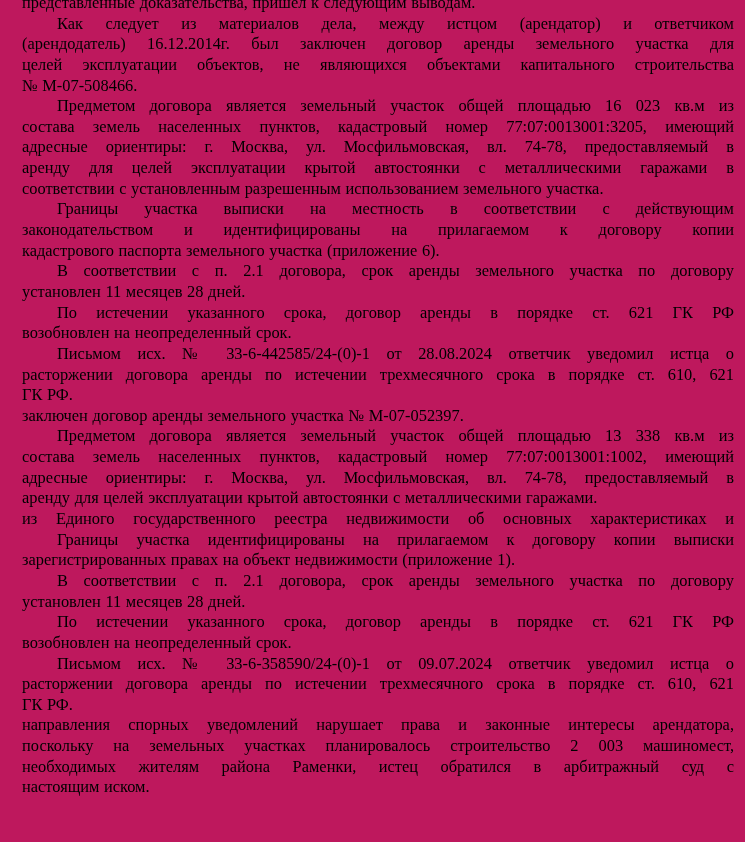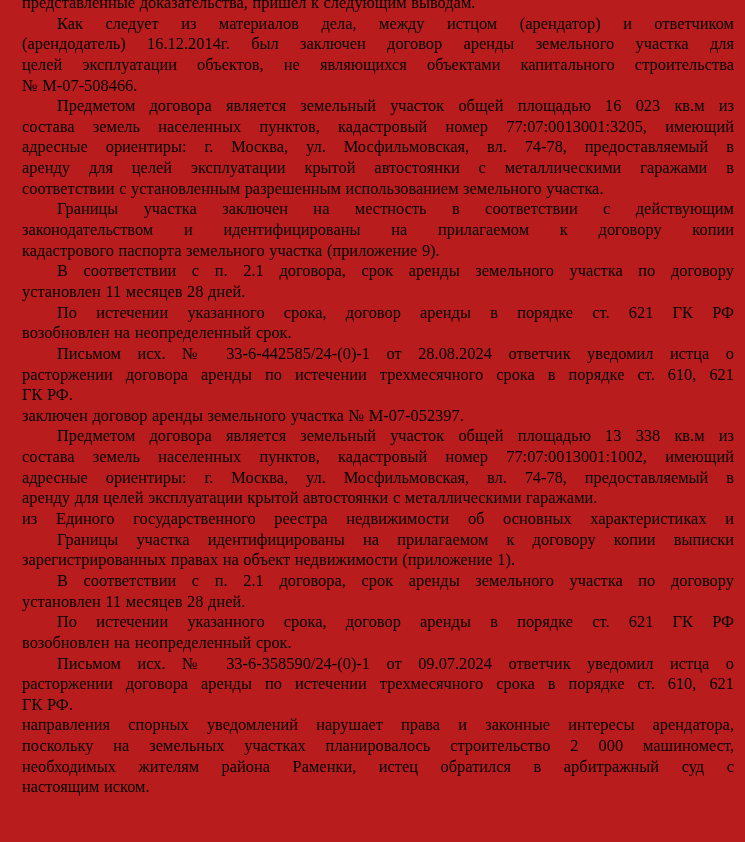--- a/index.html
+++ b/index.html
@@ -13,21 +13,21 @@
     overflow: hidden;
     font-family: "Liberation Serif", "DejaVu Serif", serif;
   }
   .page {
     position: absolute;
     top: 0;
     left: 0;
     width: 745px;
     height: 842px;
     overflow: hidden;
-    background: #b91c1c;
+    background: #be185d;
   }
   .doc-body {
     position: absolute;
     left: 22px;
     right: 11px;
     top: -7px; 
     color: #000000;
     font-size: 16.4px;
     line-height: 20.65px;
     font-weight: 500;
@@ -62,23 +62,23 @@
         <div class="line last">№ М-07-508466.</div>
       </div>
       <div class="para">
         <div class="line indent">Предметом договора является земельный участок общей площадью 16 023 кв.м из</div>
         <div class="line">состава земель населенных пунктов, кадастровый номер 77:07:0013001:3205, имеющий</div>
         <div class="line">адресные ориентиры: г. Москва, ул. Мосфильмовская, вл. 74-78, предоставляемый в</div>
         <div class="line">аренду для целей эксплуатации крытой автостоянки с металлическими гаражами в</div>
         <div class="line last">соответствии с установленным разрешенным использованием земельного участка.</div>
       </div>
       <div class="para">
-        <div class="line indent">Границы участка заключен на местность в соответствии с действующим</div>
+        <div class="line indent">Границы участка выписки на местность в соответствии с действующим</div>
         <div class="line">законодательством и идентифицированы на прилагаемом к договору копии</div>
-        <div class="line last">кадастрового паспорта земельного участка (приложение 9).</div>
+        <div class="line last">кадастрового паспорта земельного участка (приложение 6).</div>
       </div>
       <div class="para">
         <div class="line indent">В соответствии с п. 2.1 договора, срок аренды земельного участка по договору</div>
         <div class="line last">установлен 11 месяцев 28 дней.</div>
       </div>
       <div class="para">
         <div class="line indent">По истечении указанного срока, договор аренды в порядке ст. 621 ГК РФ</div>
         <div class="line last">возобновлен на неопределенный срок.</div>
       </div>
       <div class="para">
@@ -108,18 +108,18 @@
         <div class="line indent">По истечении указанного срока, договор аренды в порядке ст. 621 ГК РФ</div>
         <div class="line last">возобновлен на неопределенный срок.</div>
       </div>
       <div class="para">
         <div class="line indent">Письмом исх. № 33-6-358590/24-(0)-1 от 09.07.2024 ответчик уведомил истца о</div>
         <div class="line">расторжении договора аренды по истечении трехмесячного срока в порядке ст. 610, 621</div>
         <div class="line last">ГК РФ.</div>
       </div>
       <div class="para">
         <div class="line">направления спорных уведомлений нарушает права и законные интересы арендатора,</div>
-        <div class="line">поскольку на земельных участках планировалось строительство 2 000 машиномест,</div>
+        <div class="line">поскольку на земельных участках планировалось строительство 2 003 машиномест,</div>
         <div class="line">необходимых жителям района Раменки, истец обратился в арбитражный суд с</div>
         <div class="line last">настоящим иском.</div>
       </div>
     </div>
 </div>
 
 </body></html>

